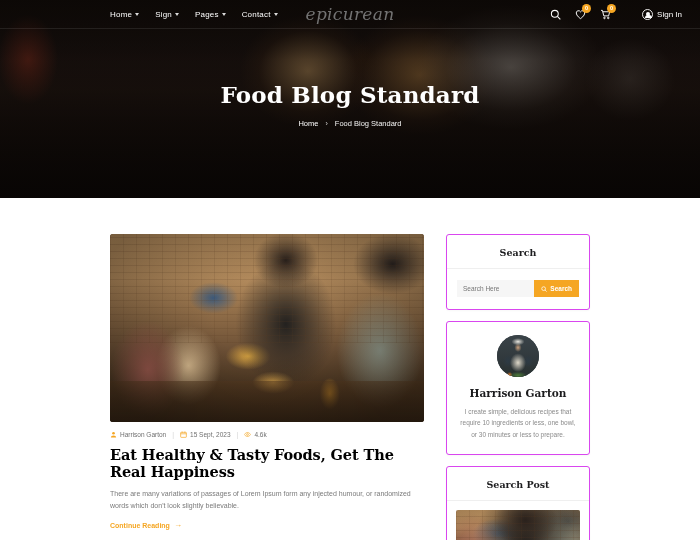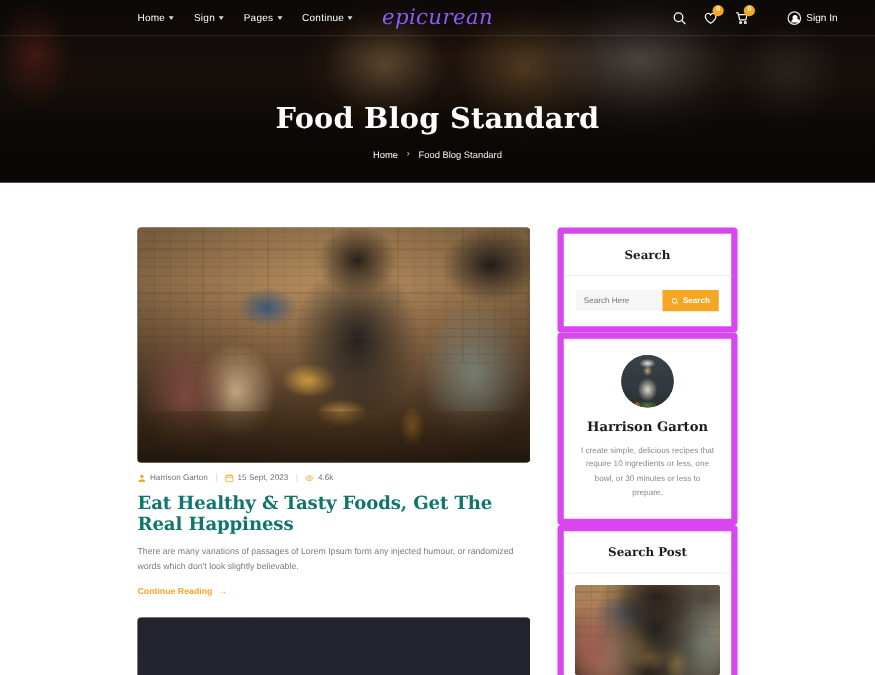--- a/index.html
+++ b/index.html
@@ -7,21 +7,21 @@
     width: 700px; height: 540px;
     overflow: hidden;
     background: #ffffff;
     font-family: "Liberation Sans", sans-serif;
   }
 
   
   .hero {
     position: relative;
     width: 700px;
-    height: 146px;
+    height: 198px;
     overflow: hidden;
     background: #140d0a;
   }
   .hero-photo {
     position: absolute;
     inset: 0;
     background:
       radial-gradient(ellipse 120px 80px at 73% 34%, rgba(225,220,210,0.55) 0%, rgba(120,110,100,0.18) 55%, rgba(0,0,0,0) 78%),
       radial-gradient(ellipse 95px 75px at 60% 38%, rgba(196,140,72,0.75) 0%, rgba(90,55,28,0.25) 60%, rgba(0,0,0,0) 80%),
       radial-gradient(ellipse 85px 70px at 44% 36%, rgba(214,168,105,0.78) 0%, rgba(95,60,30,0.25) 58%, rgba(0,0,0,0) 80%),
@@ -65,30 +65,30 @@
     width: 0; height: 0;
     border-left: 2.5px solid transparent;
     border-right: 2.5px solid transparent;
     border-top: 3px solid rgba(255,255,255,0.85);
     display: inline-block;
   }
   .brand {
     position: absolute;
     left: 0; right: 0;
     text-align: center;
-    color: #8b5cf6;
+    color: #737373;
     font-family: "DejaVu Serif", serif;
     font-size: 17px;
     font-style: italic;
     letter-spacing: .3px;
     pointer-events: none;
   }
   .nav-right {
     margin-left: auto;
-    margin-right: 30px;
+    margin-right: 18px;
     display: flex;
     gap: 13px;
   }
   .icon-btn {
     position: relative;
     width: 12px; height: 12px;
     cursor: pointer;
     display: flex;
     align-items: center;
     justify-content: center;
@@ -237,21 +237,21 @@
   }
   .meta-item { display: flex; align-items: center; gap: 3px; white-space: nowrap; }
   .meta-sep { color: #d5d5d5; font-size: 7px; }
   .mi { width: 7px; height: 7px; flex: none; }
 
   .post-title {
     margin-top: 8px;
     font-family: "DejaVu Serif", serif;
     font-size: 14.5px;
     font-weight: bold;
-    color: #0f766e;
+    color: #000000;
     letter-spacing: -.1px;
     line-height: 1.2;
     cursor: pointer;
   }
   .post-exc {
     margin-top: 7px;
     font-size: 7px;
     line-height: 1.75;
     color: #7a7a7a;
     max-width: 305px;
@@ -281,22 +281,23 @@
     position: absolute; inset: 0;
     background:
       radial-gradient(ellipse 22px 16px at 60% 52%, #f3a03a 0%, rgba(243,160,58,0) 72%),
       radial-gradient(ellipse 16px 14px at 56% 46%, #f2f0ea 0%, rgba(242,240,234,0) 70%),
       linear-gradient(180deg, #23232e 0%, #26252f 50%, #1e1d26 100%);
   }
 
   
   .widget {
     background: #ffffff;
-    border: 5px solid #d946ef;
+    border: 1px solid #d946ef;
     border-radius: 3px;
+    margin-bottom: 11px;
     box-shadow: 0 1px 2px rgba(0,0,0,.03);
   }
   .widget-head {
     text-align: center;
     font-family: "DejaVu Serif", serif;
     font-size: 9.5px;
     font-weight: bold;
     color: #1d1d1f;
     padding: 12px 8px 10px;
     border-bottom: 1px solid #efefef;
@@ -389,21 +390,21 @@
       </div>
       <div class="nav-link">
         <span>Sign</span>
         <i class="caret"></i>
       </div>
       <div class="nav-link">
         <span>Pages</span>
         <i class="caret"></i>
       </div>
       <div class="nav-link">
-        <span>Continue</span>
+        <span>Contact</span>
         <i class="caret"></i>
       </div>
     </div>
 
     <div class="brand">epicurean</div>
 
     <div class="nav-right">
       <div class="icon-btn">
         <svg width="11" height="11" viewBox="0 0 16 16" fill="none" stroke="#ffffff" stroke-width="1.5">
           <circle cx="7" cy="7" r="5"></circle>

